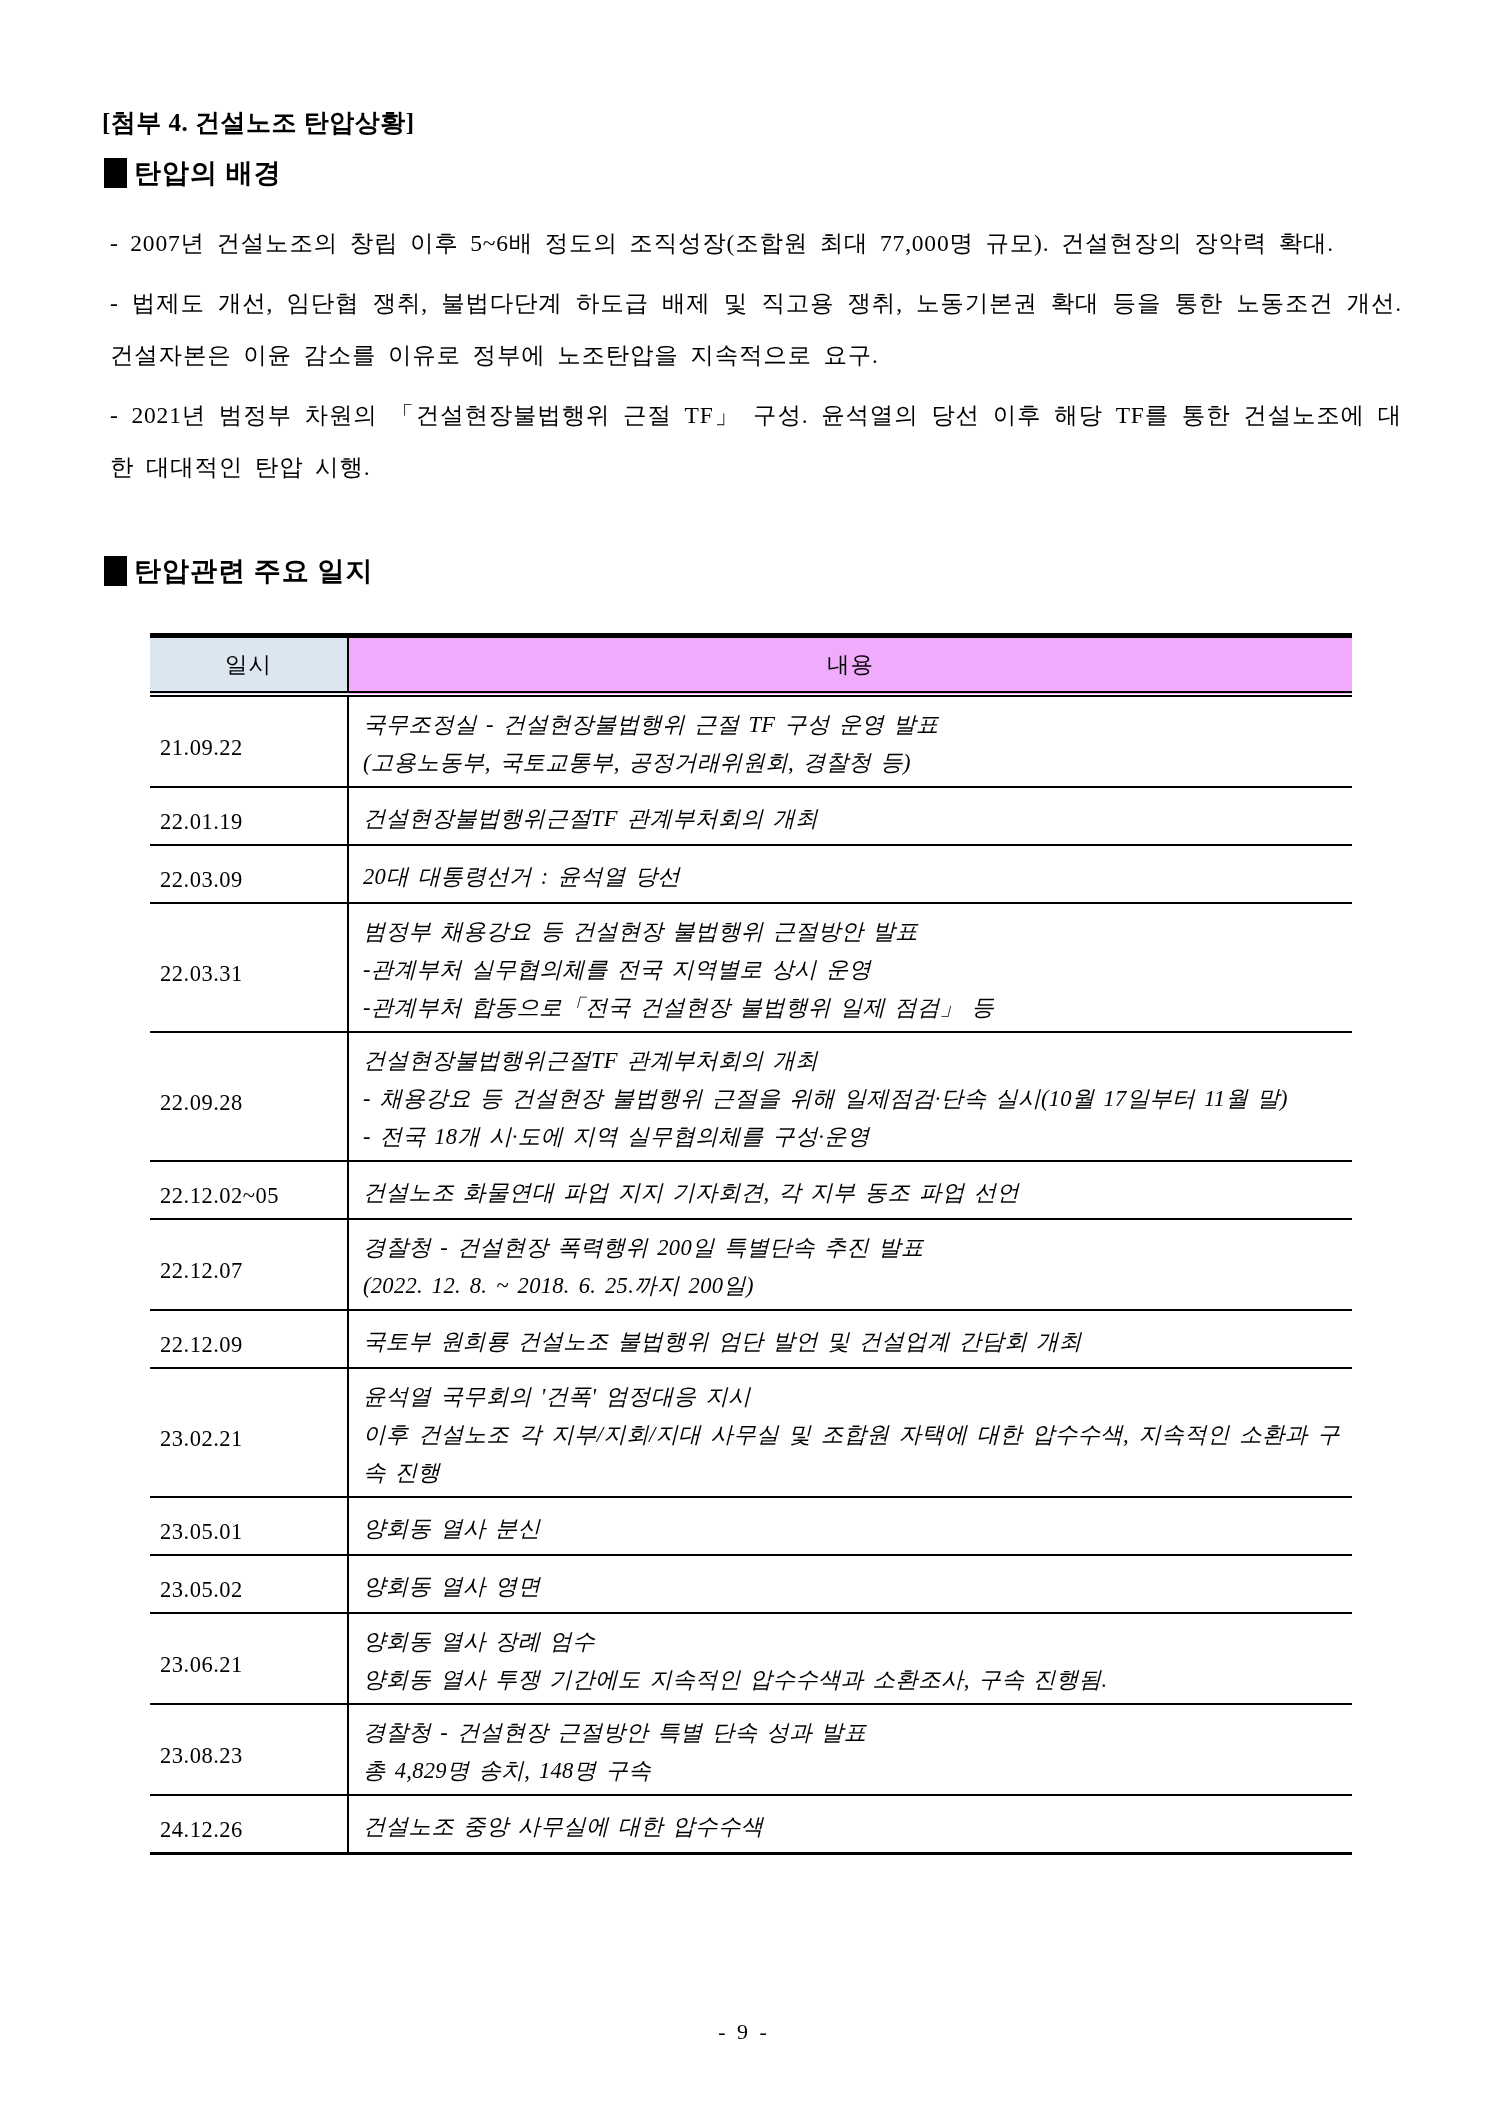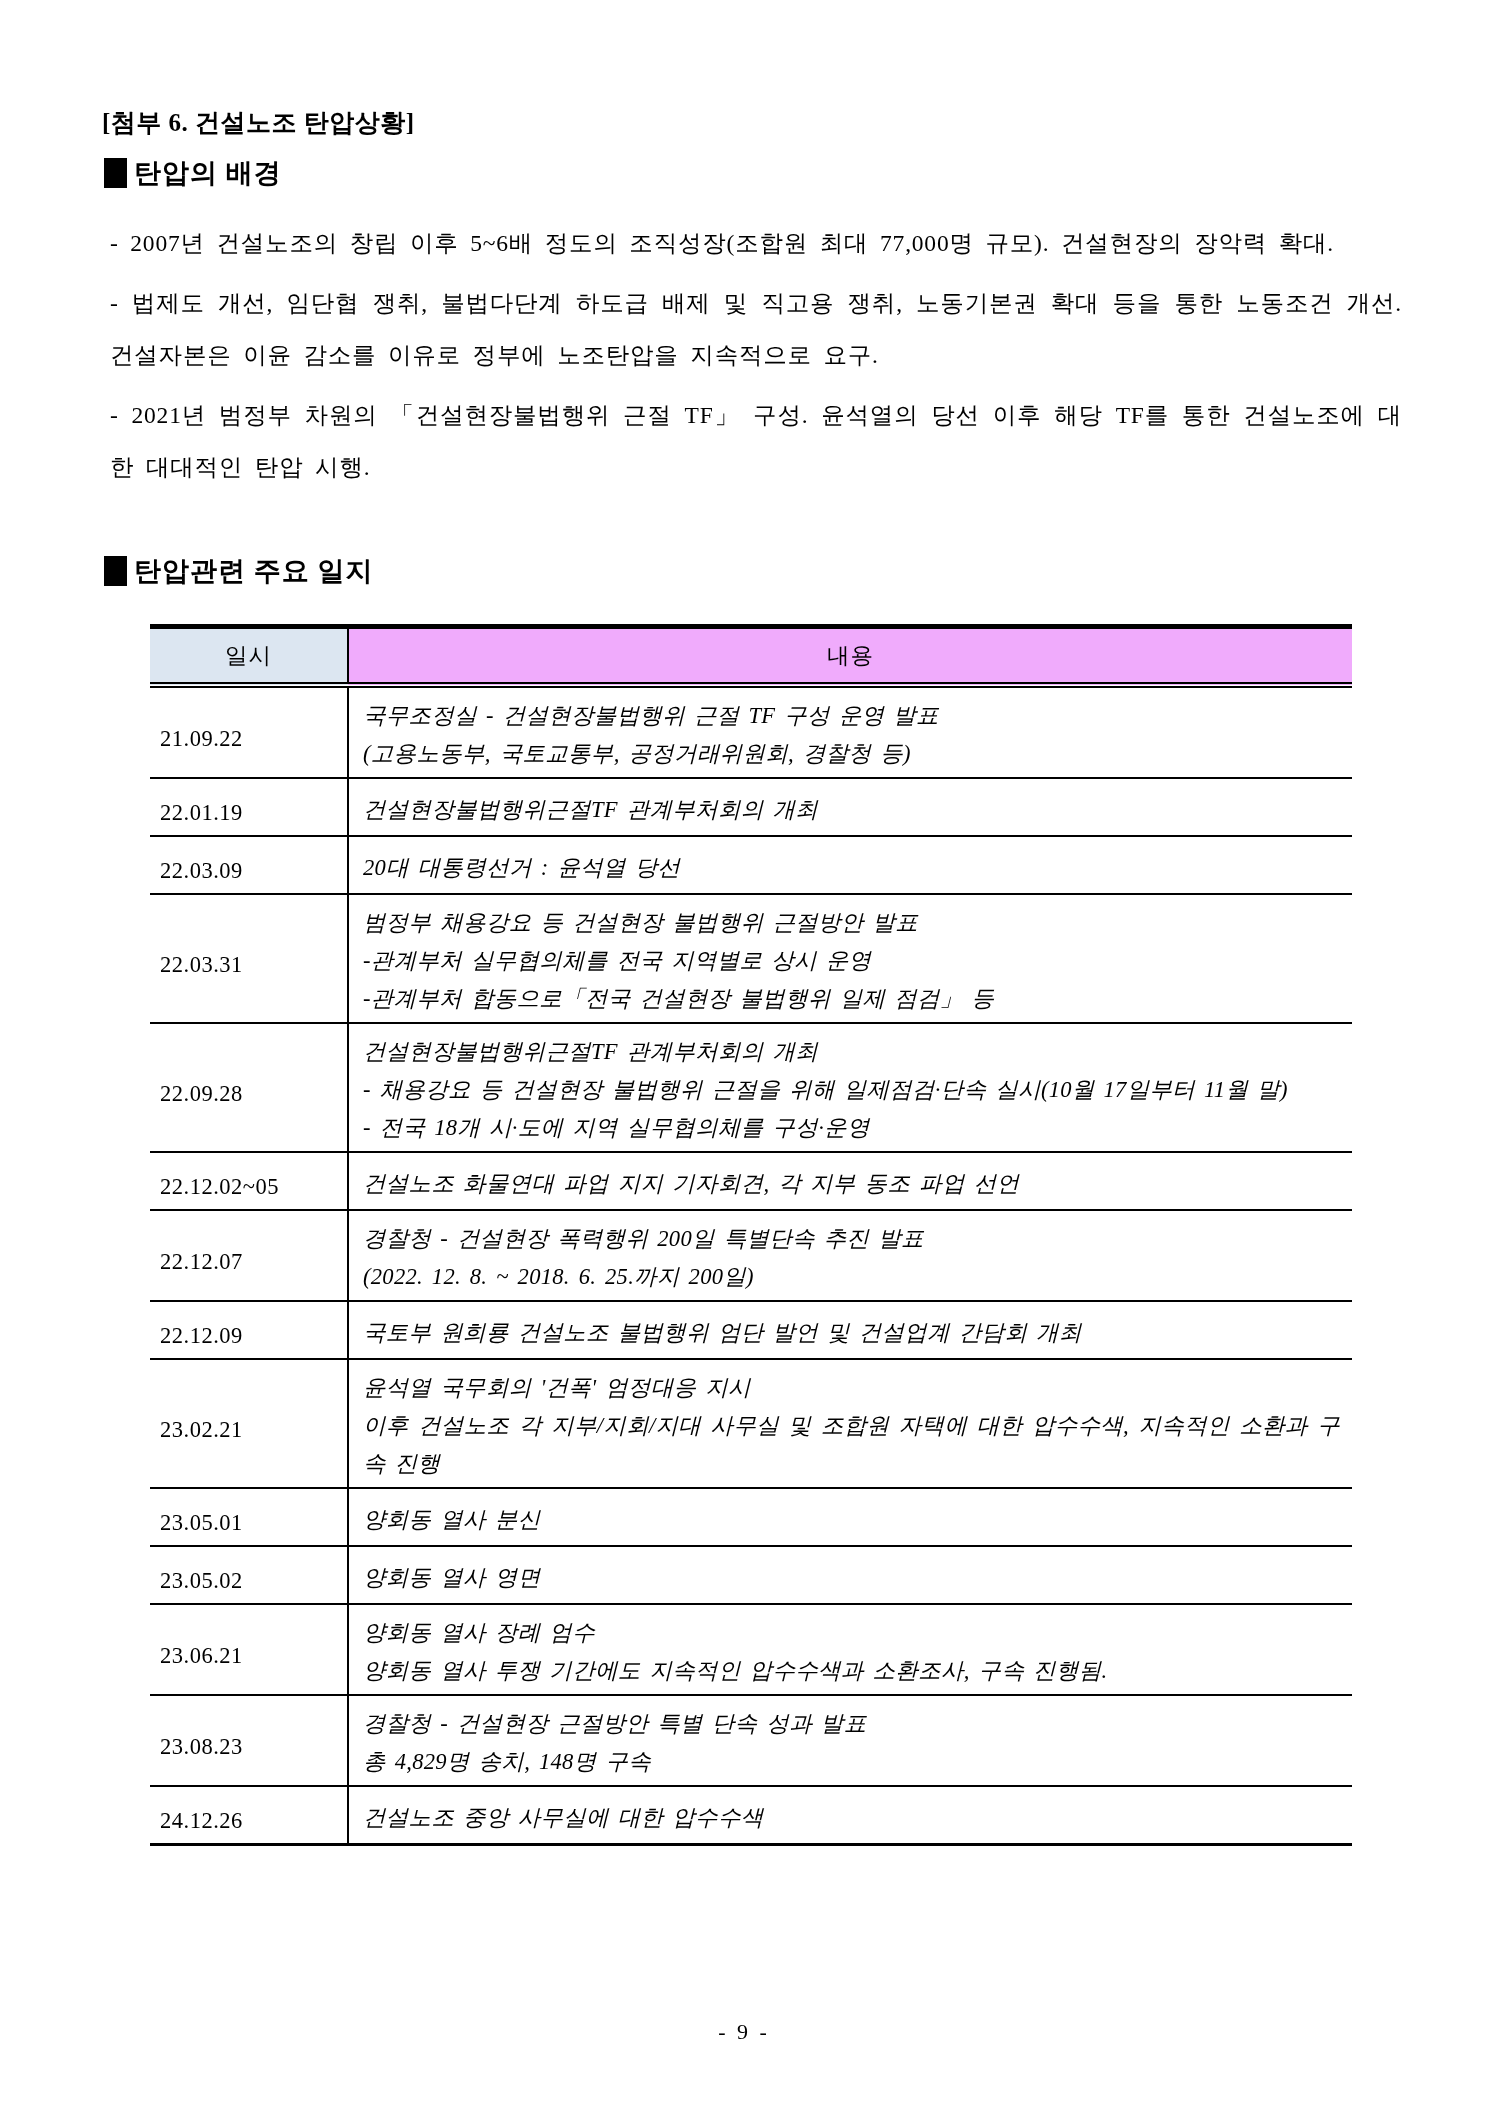--- a/index.html
+++ b/index.html
@@ -16,21 +16,21 @@
     display:flex;align-items:center;gap:7px;
     font-size:27px;font-weight:bold;letter-spacing:1px;margin:14px 0 26px 2px;
   }
   .section-marker{
     display:inline-block;width:23px;height:30px;background:#000;flex:0 0 auto;
   }
   .body-par{
     font-size:23.5px;line-height:52px;margin:8px;text-align:justify;
     word-spacing:5px;letter-spacing:.8px;
   }
-  .section-heading.second{margin-top:60px;margin-bottom:35px;}
+  .section-heading.second{margin-top:60px;margin-bottom:44px;}
   table.timeline{
     margin-left:48px;width:1202px;border-collapse:collapse;table-layout:fixed;
     border-top:5px solid #000;border-bottom:3px solid #000;
     font-size:22.5px;
   }
   table.timeline th{
     font-weight:normal;text-align:center;padding:11px 4px;
     border-bottom:6px double #000;letter-spacing:1px;
   }
   table.timeline th.col-date{width:189px;border-right:2px solid #000;}
@@ -49,21 +49,21 @@
     position:absolute;left:0;right:0;bottom:60px;text-align:center;
     font-size:22px;letter-spacing:3px;
   }
 </style>
 </head>
 <body>
 
 <div class="page">
   <div class="content">
 
-    <h1 class="doc-title">[첨부 6. 건설노조 탄압상황]</h1>
+    <h1 class="doc-title">[첨부 4. 건설노조 탄압상황]</h1>
 
     <div class="section-heading">
       <span class="section-marker"></span>
       <span>탄압의 배경</span>
     </div>
 
     <p class="body-par">- 2007년 건설노조의 창립 이후 5~6배 정도의 조직성장(조합원 최대 77,000명 규모). 건설현장의 장악력 확대.</p>
     <p class="body-par">- 법제도 개선, 임단협 쟁취, 불법다단계 하도급 배제 및 직고용 쟁취, 노동기본권 확대 등을 통한 노동조건 개선. 건설자본은 이윤 감소를 이유로 정부에 노조탄압을 지속적으로 요구.</p>
     <p class="body-par">- 2021년 범정부 차원의 「건설현장불법행위 근절 TF」 구성. 윤석열의 당선 이후 해당 TF를 통한 건설노조에 대한 대대적인 탄압 시행.</p>
 

